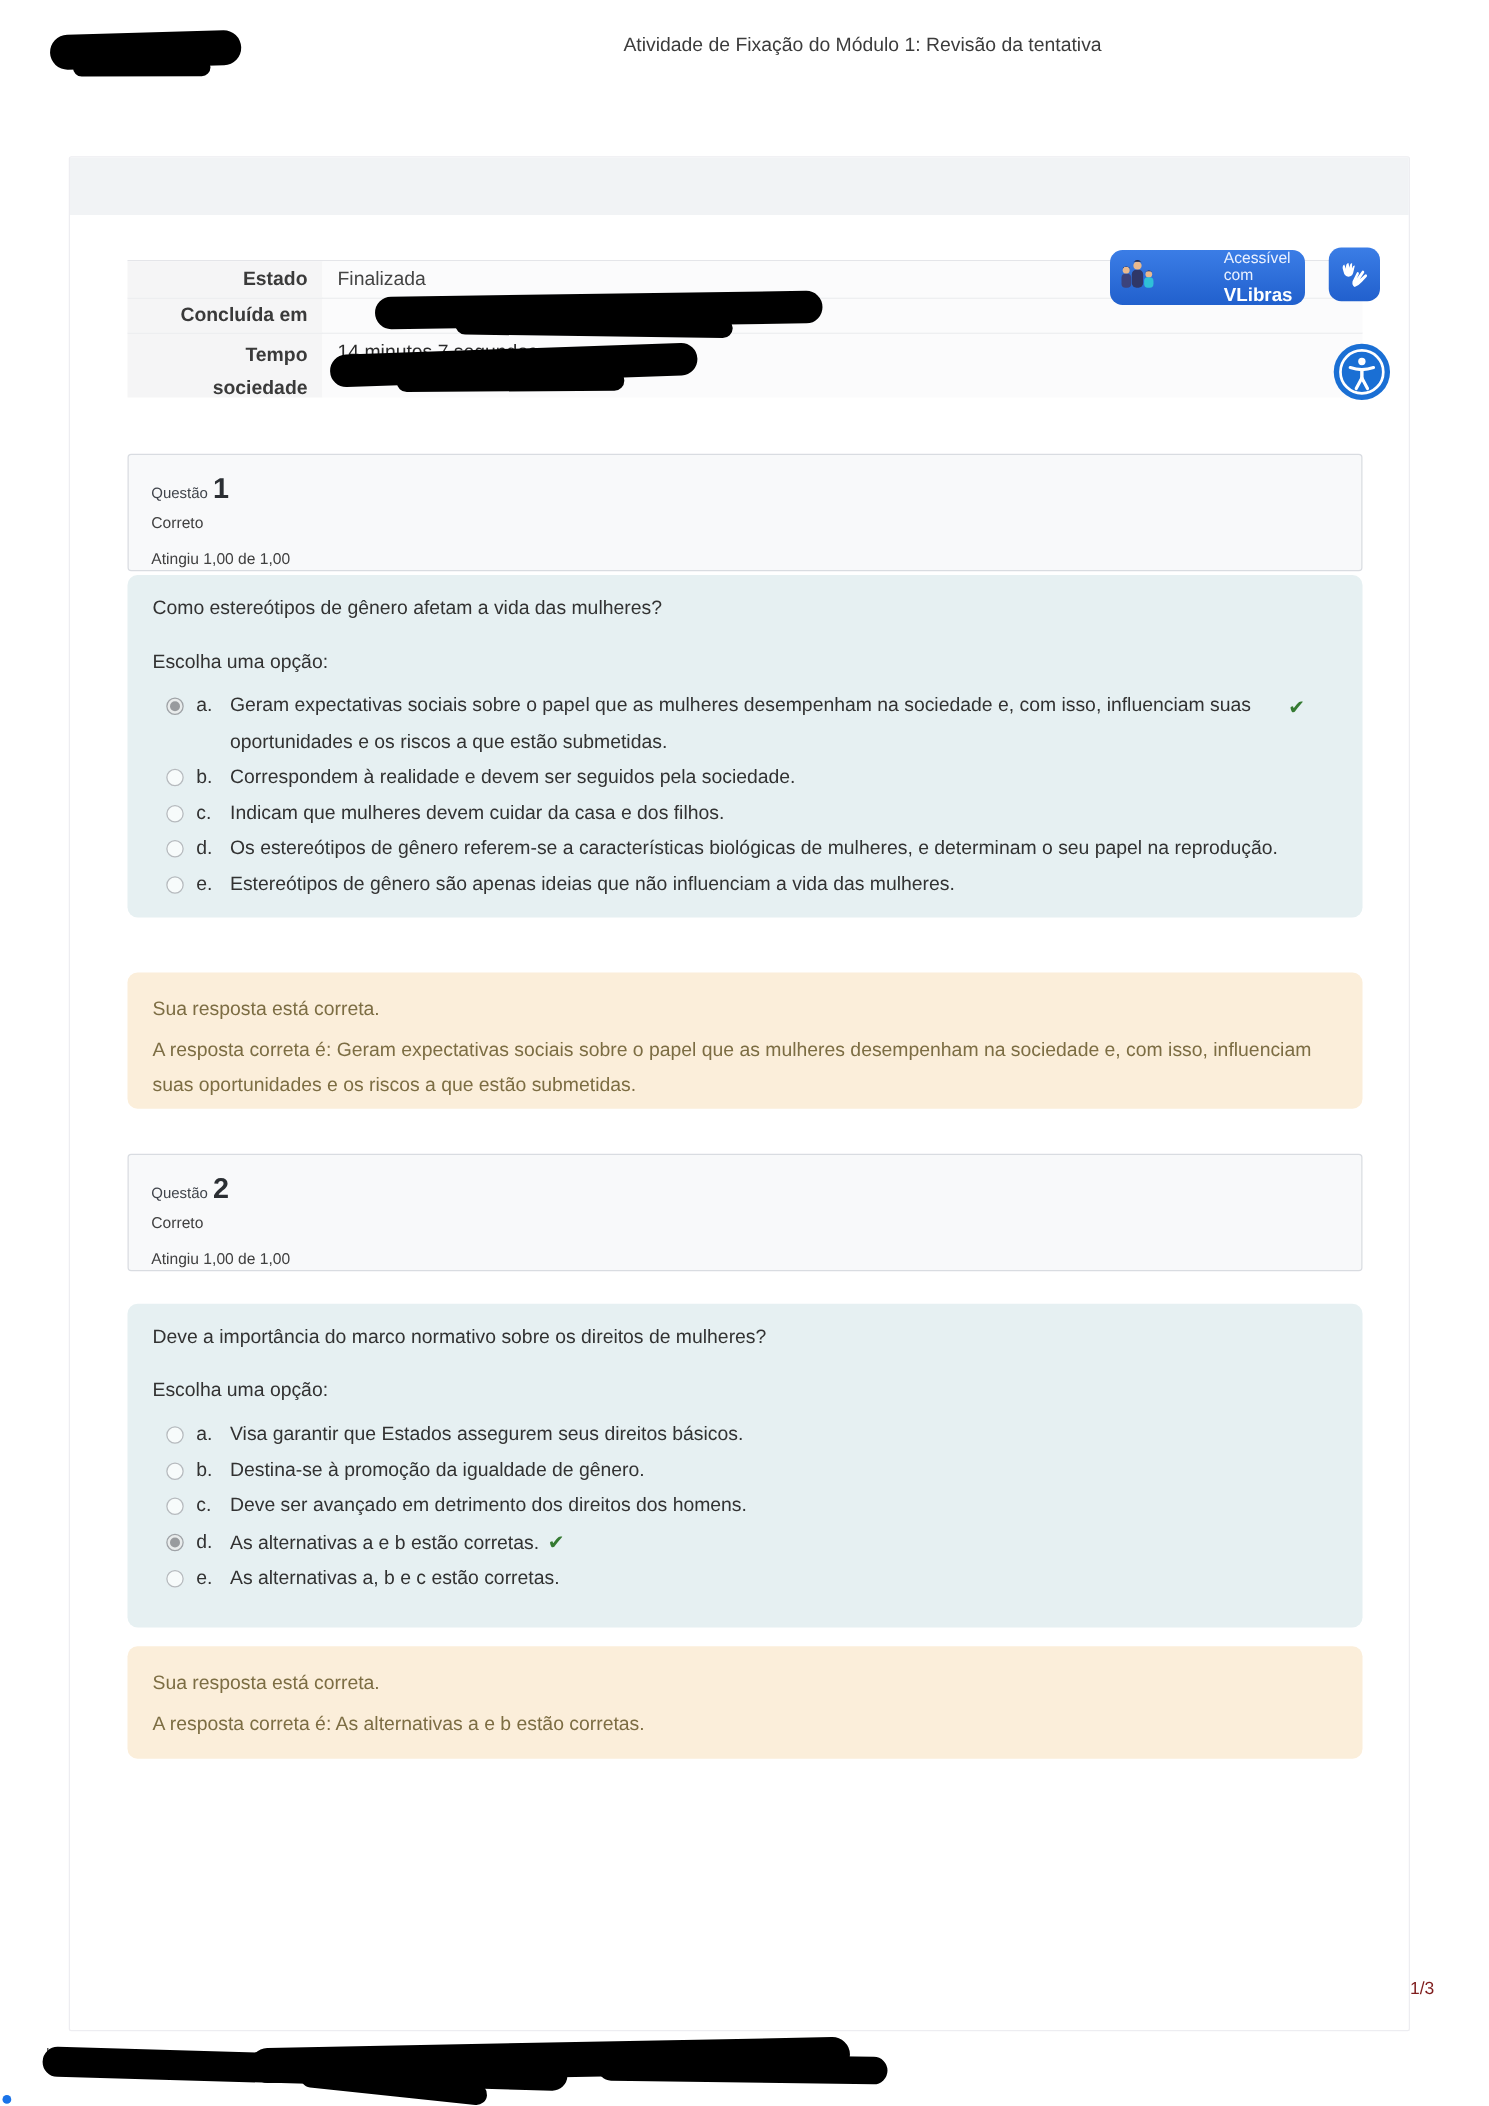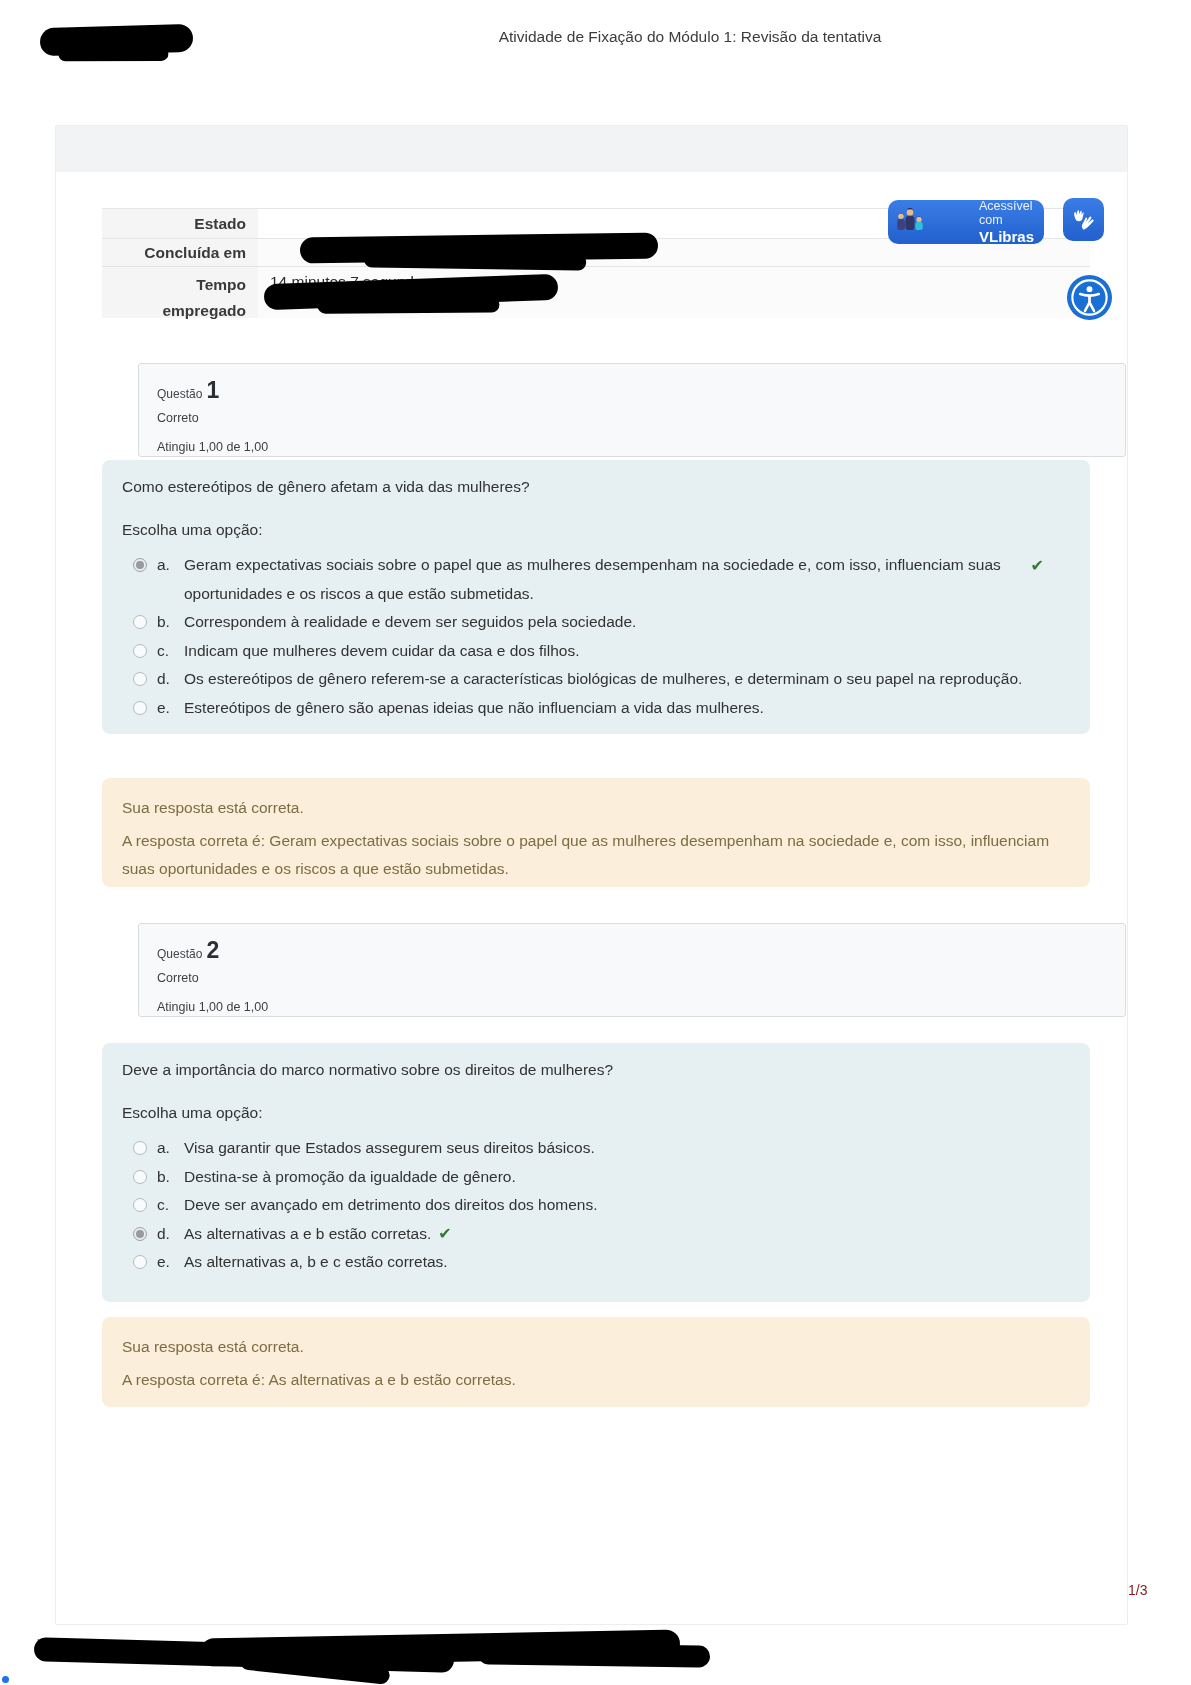--- a/index.html
+++ b/index.html
@@ -45,21 +45,21 @@
   .vlibras-text{margin-left:6px;color:#fff;line-height:1.15;}
   .vl1{font-size:12.5px;color:#eaf1ff;}
   .vl2{font-size:15px;font-weight:bold;}
   .hand-btn{position:absolute;left:1063px;top:198px;width:41px;height:43px;border-radius:10px;
         background:linear-gradient(180deg,#3b7de6,#2160cd);display:flex;align-items:center;
         justify-content:center;z-index:10;cursor:pointer;}
   .a11y-btn{position:absolute;left:1066px;top:274px;width:47px;height:47px;z-index:11;cursor:pointer;}
 
   
   .qbox{position:absolute;left:102px;width:988px;height:94px;background:#f8f9fa;
-        border:1px solid #d9dce1;border-radius:3px;padding:13px 18px;margin-left:36px;}
+        border:1px solid #d9dce1;border-radius:3px;padding:13px 18px;}
   .qlabel{font-size:12px;color:#41454c;}
   .qnum{font-size:23px;font-weight:bold;color:#2b2f33;margin-left:4px;}
   .qstatus{font-size:12.5px;color:#3f3f3f;margin-top:7px;}
   .qgrade{font-size:12.5px;color:#3f3f3f;margin-top:15px;}
 
   
   .tealbox{position:absolute;left:102px;width:988px;background:#e6f0f2;border-radius:8px;
            padding:16px 20px 0 20px;color:#323232;}
   .qtext{font-size:15.5px;margin:0 0 22px 0;line-height:21px;}
   .escolha{font-size:15.5px;margin:0 0 11px 0;line-height:21px;}
@@ -99,29 +99,30 @@
   <div class="hdr-blob"></div>
   <div class="pdf-title">Atividade de Fixação do Módulo 1: Revisão da tentativa</div>
 
   <div class="card">
     <div class="card-strip"></div>
   </div>
 
   <div class="sumtable">
     <div class="trow" style="height:30px">
       <div class="tlabel">Estado</div>
+      <div class="tvalue">Finalizada</div>
     </div>
     <div class="trow" style="height:28px">
       <div class="tlabel">Concluída em</div>
       <div class="tvalue">
         <span class="scribble" style="left:42px;top:-4px;width:358px;height:26px;transform:rotate(-0.8deg);"></span>
       </div>
     </div>
     <div class="trow tall" style="height:52px">
-      <div class="tlabel">Tempo empregado</div>
+      <div class="tlabel">Tempo sociedade</div>
       <div class="tvalue">
         <span class="frag" style="position:relative;z-index:1;">14 minutos 7 segundos</span>
         <span class="scribble" style="left:6px;top:12px;width:294px;height:26px;transform:rotate(-2deg);"></span>
       </div>
     </div>
   </div>
 
   <div class="vlibras-badge">
     <svg width="52" height="44" viewBox="0 0 60 48" style="margin-top:-4px">
       <circle cx="30" cy="10" r="6.2" fill="#e9b98e"></circle>

